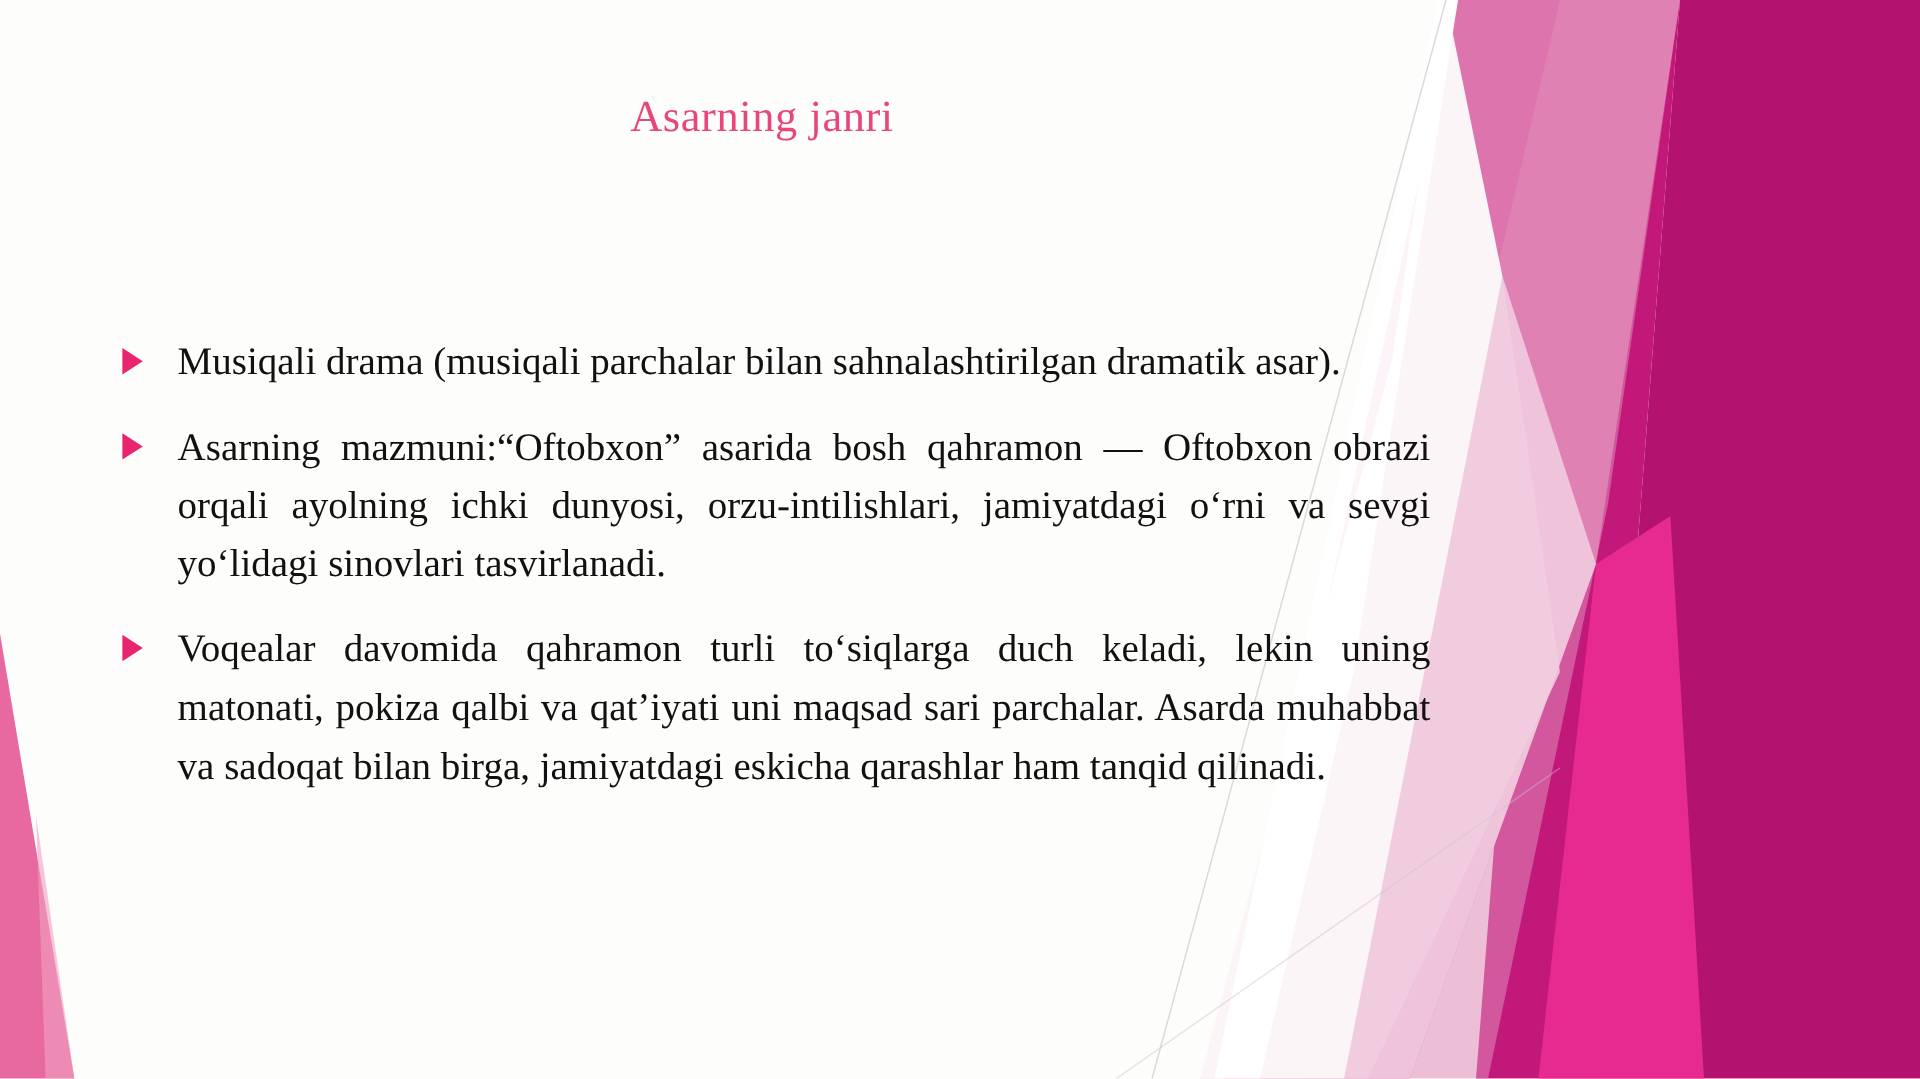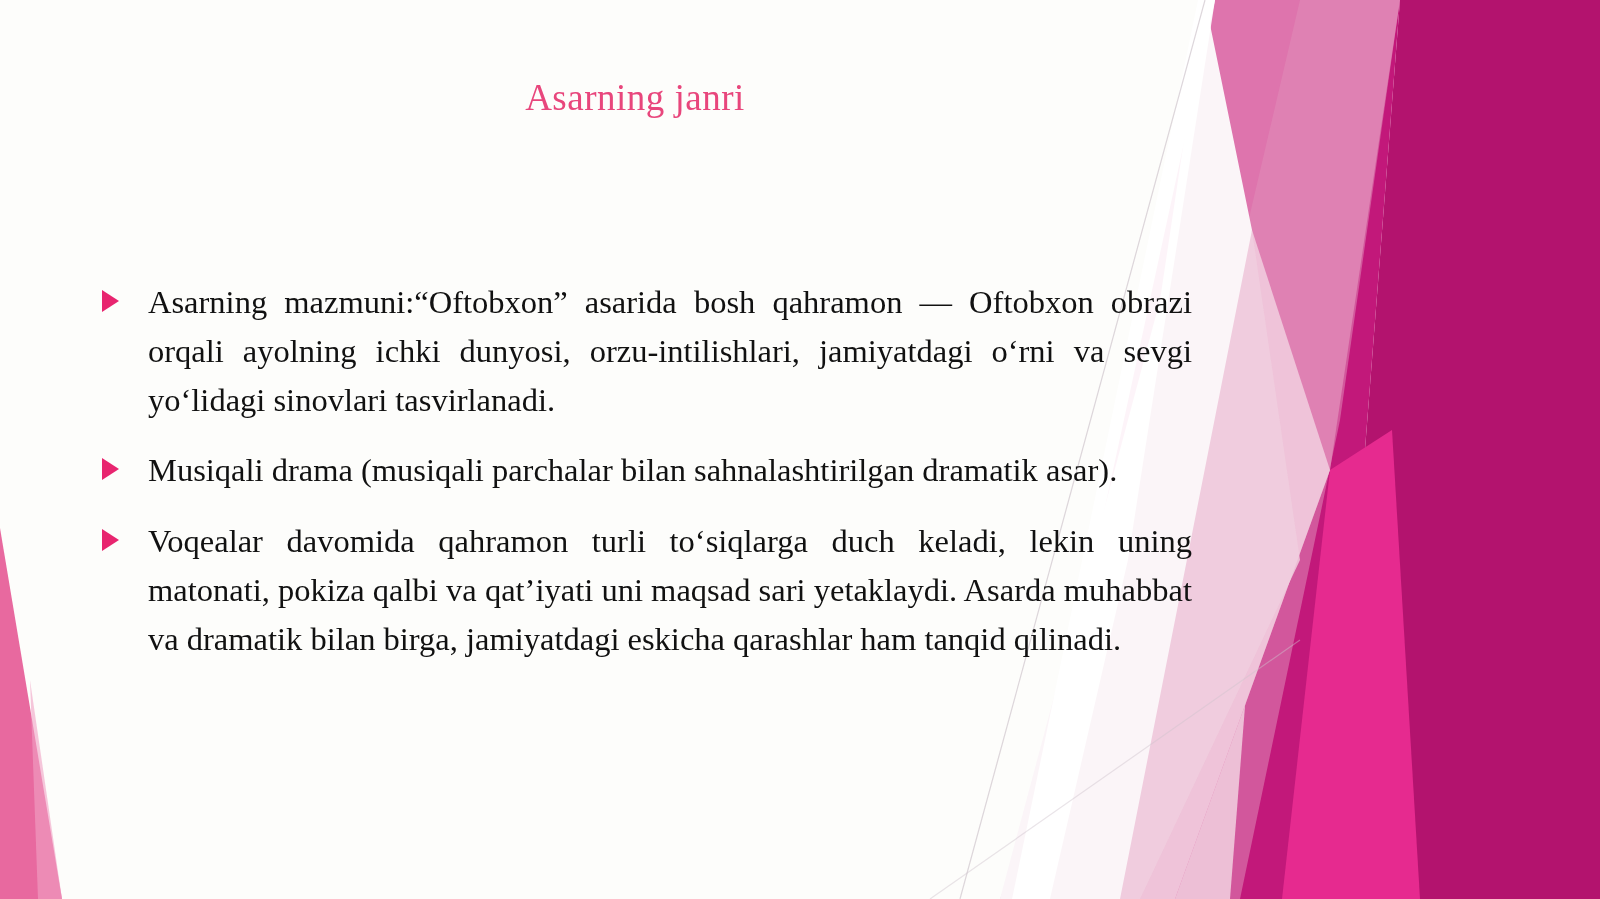--- a/index.html
+++ b/index.html
@@ -112,27 +112,27 @@
   </svg>
 
   <div id="title-area">
     <div id="slide-title">Asarning janri</div>
   </div>
 
   <div id="body-area">
 
     <div class="bullet-row">
       <span class="bullet-marker"></span>
+      <span class="bullet-text">Musiqali drama (musiqali parchalar bilan sahnalashtirilgan dramatik asar).</span>
+    </div>
+
+    <div class="bullet-row">
+      <span class="bullet-marker"></span>
       <span class="bullet-text">Asarning mazmuni:“Oftobxon” asarida bosh qahramon — Oftobxon obrazi orqali ayolning ichki dunyosi, orzu-intilishlari, jamiyatdagi o‘rni va sevgi yo‘lidagi sinovlari tasvirlanadi.</span>
     </div>
 
     <div class="bullet-row">
       <span class="bullet-marker"></span>
-      <span class="bullet-text">Musiqali drama (musiqali parchalar bilan sahnalashtirilgan dramatik asar).</span>
-    </div>
-
-    <div class="bullet-row">
-      <span class="bullet-marker"></span>
-      <span class="bullet-text">Voqealar davomida qahramon turli to‘siqlarga duch keladi, lekin uning matonati, pokiza qalbi va qat’iyati uni maqsad sari yetaklaydi. Asarda muhabbat va dramatik bilan birga, jamiyatdagi eskicha qarashlar ham tanqid qilinadi.</span>
+      <span class="bullet-text">Voqealar davomida qahramon turli to‘siqlarga duch keladi, lekin uning matonati, pokiza qalbi va qat’iyati uni maqsad sari parchalar. Asarda muhabbat va sadoqat bilan birga, jamiyatdagi eskicha qarashlar ham tanqid qilinadi.</span>
     </div>
 
   </div>
 </div>
 
 </body></html>

